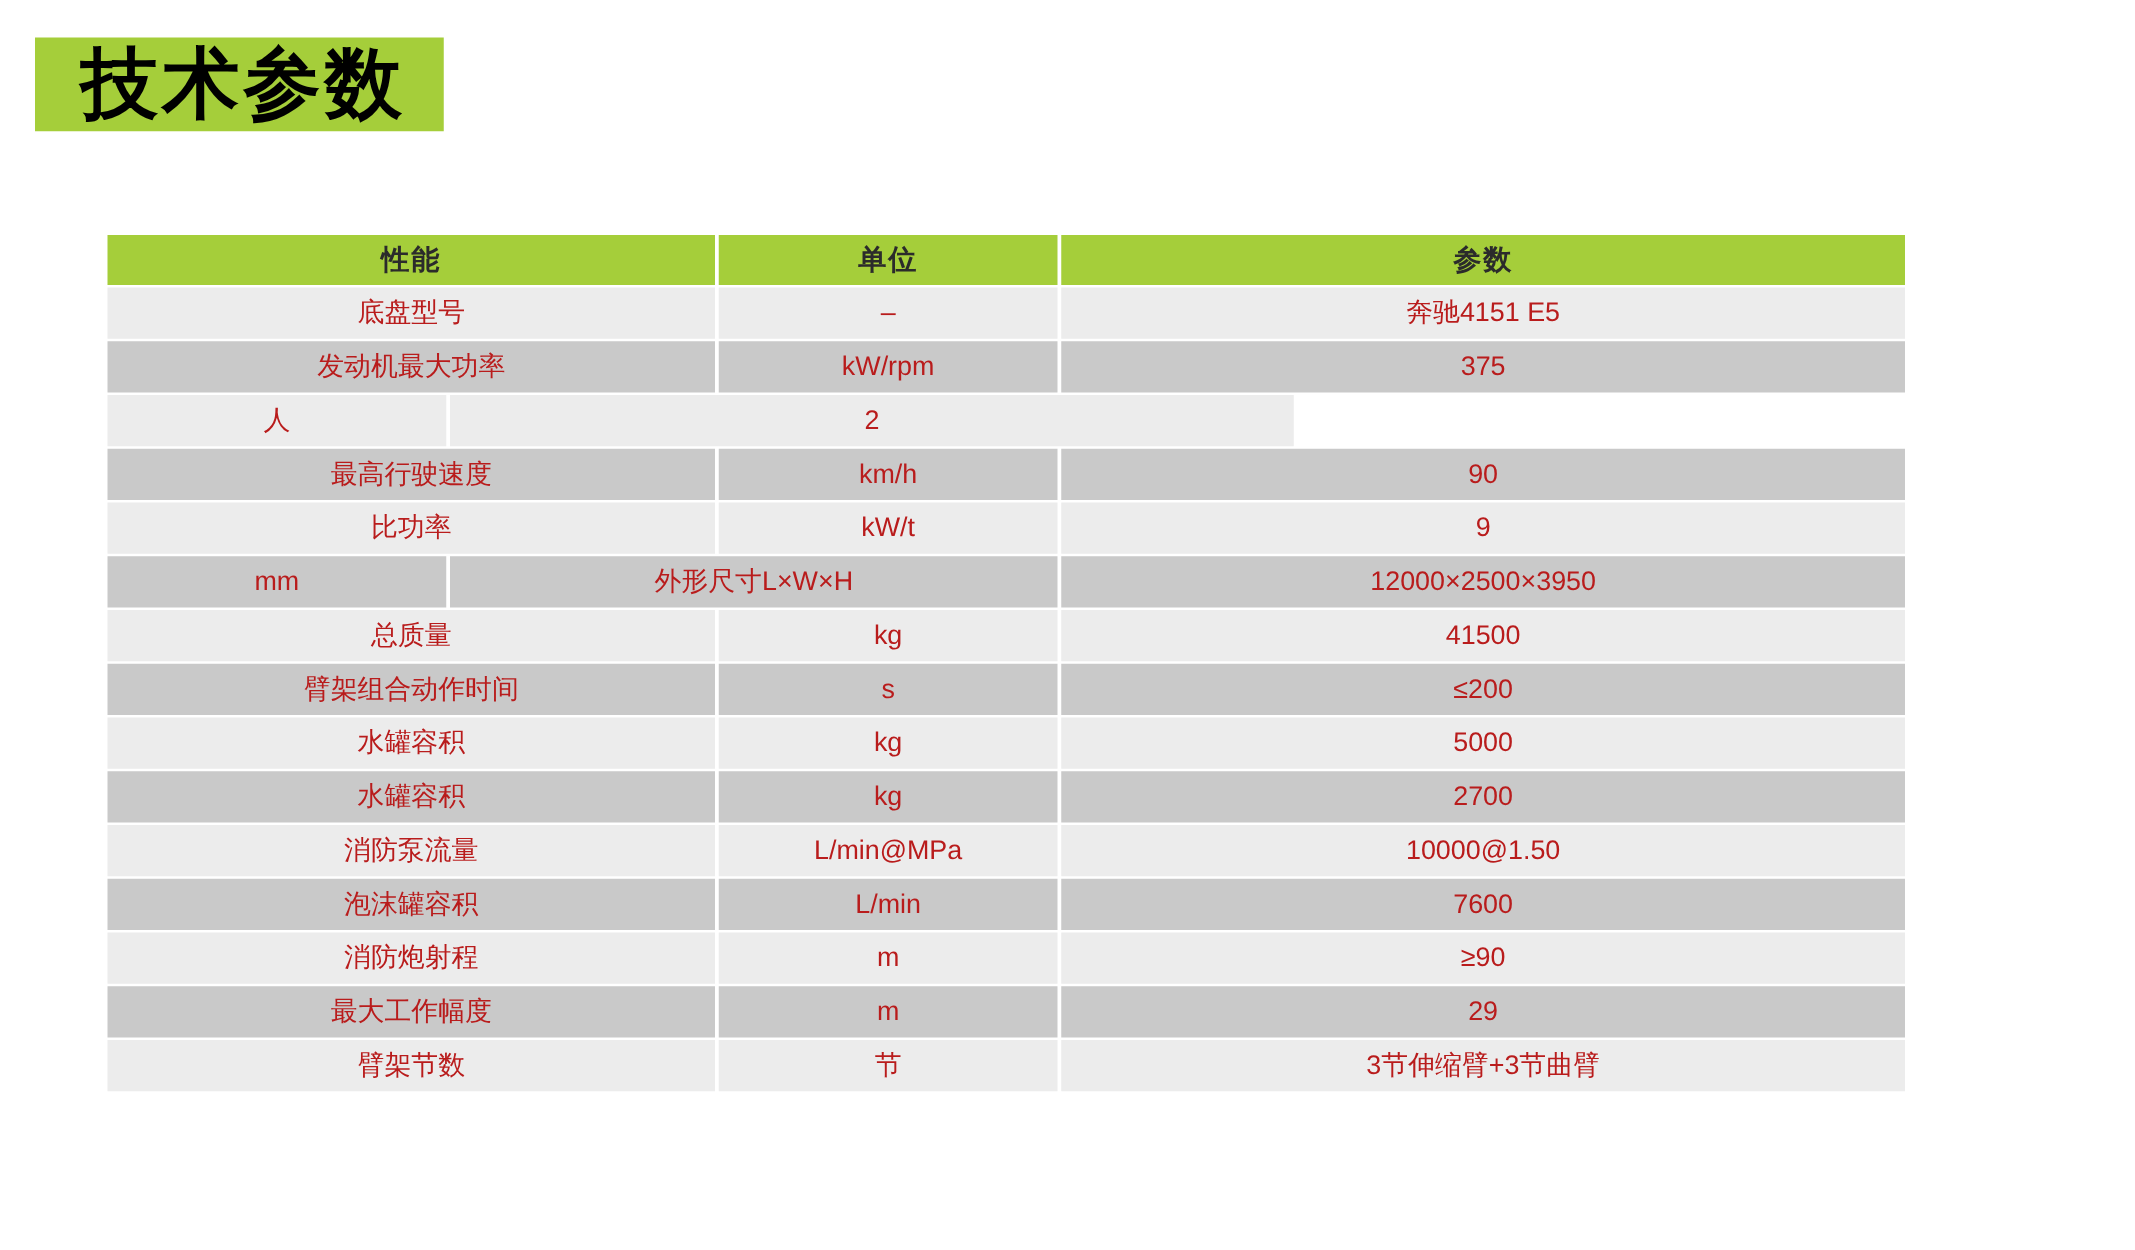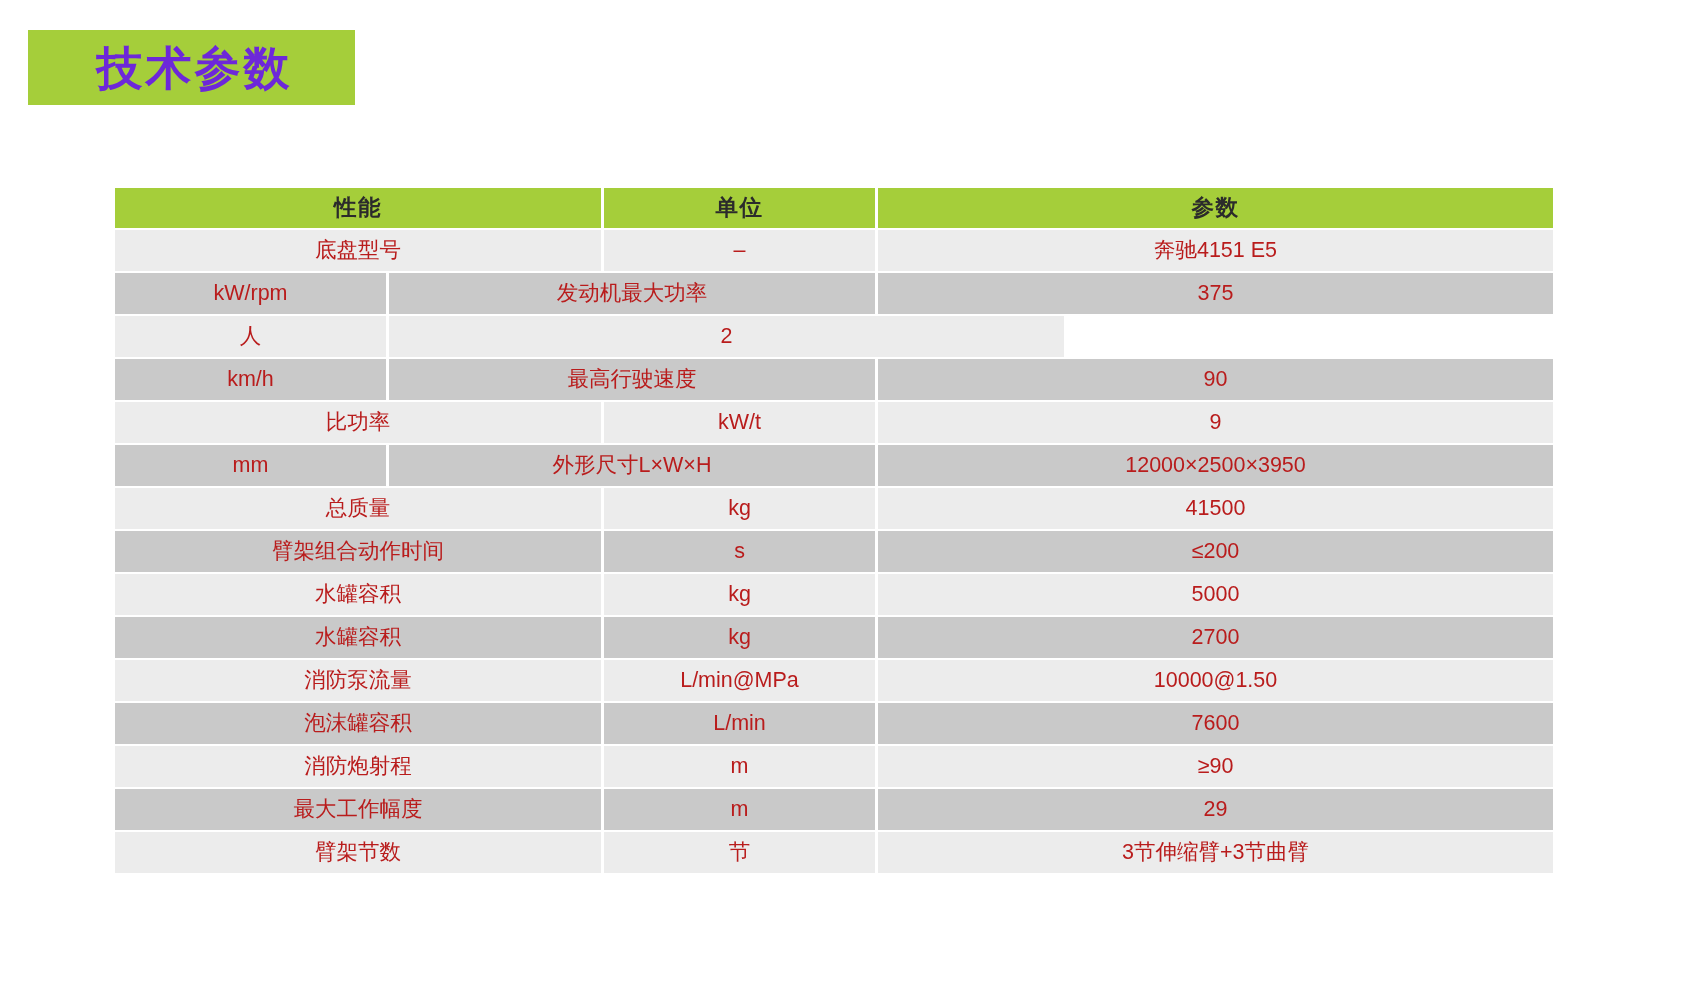--- a/index.html
+++ b/index.html
@@ -23,33 +23,33 @@
     left: 28px;
     top: 30px;
     width: 327px;
     height: 75px;
     background: #a5ce3a;
     display: flex;
     align-items: center;
     justify-content: center;
   }
   #title-badge .title-text {
-    color: #6d28d9;
-    font-size: 46px;
+    color: #000000;
+    font-size: 62px;
     font-weight: bold;
     letter-spacing: 3px;
     line-height: 1;
     white-space: nowrap;
     padding-left: 6px;
   }
 
   
   #spec-table {
     position: absolute;
-    left: 115px;
+    left: 86px;
     top: 188px;
     width: 1438px;
   }
   .spec-row {
     display: flex;
     width: 100%;
     margin-bottom: 2px;
   }
   .spec-row:last-child { margin-bottom: 0; }
 
@@ -98,31 +98,31 @@
       <div class="cell col-3">参数</div>
     </div>
 
     <div id="spec-body">
         <div class="spec-row row-light">
           <div class="cell col-1">底盘型号</div>
           <div class="cell col-2">–</div>
           <div class="cell col-3">奔驰4151 E5</div>
         </div>
         <div class="spec-row row-dark">
+          <div class="cell col-1">发动机最大功率</div>
           <div class="cell col-2">kW/rpm</div>
-          <div class="cell col-1">发动机最大功率</div>
           <div class="cell col-3">375</div>
         </div>
         <div class="spec-row row-light">
           <div class="cell col-2">人</div>
           <div class="cell col-3">2</div>
         </div>
         <div class="spec-row row-dark">
+          <div class="cell col-1">最高行驶速度</div>
           <div class="cell col-2">km/h</div>
-          <div class="cell col-1">最高行驶速度</div>
           <div class="cell col-3">90</div>
         </div>
         <div class="spec-row row-light">
           <div class="cell col-1">比功率</div>
           <div class="cell col-2">kW/t</div>
           <div class="cell col-3">9</div>
         </div>
         <div class="spec-row row-dark">
           <div class="cell col-2">mm</div>
           <div class="cell col-1">外形尺寸L×W×H</div>

